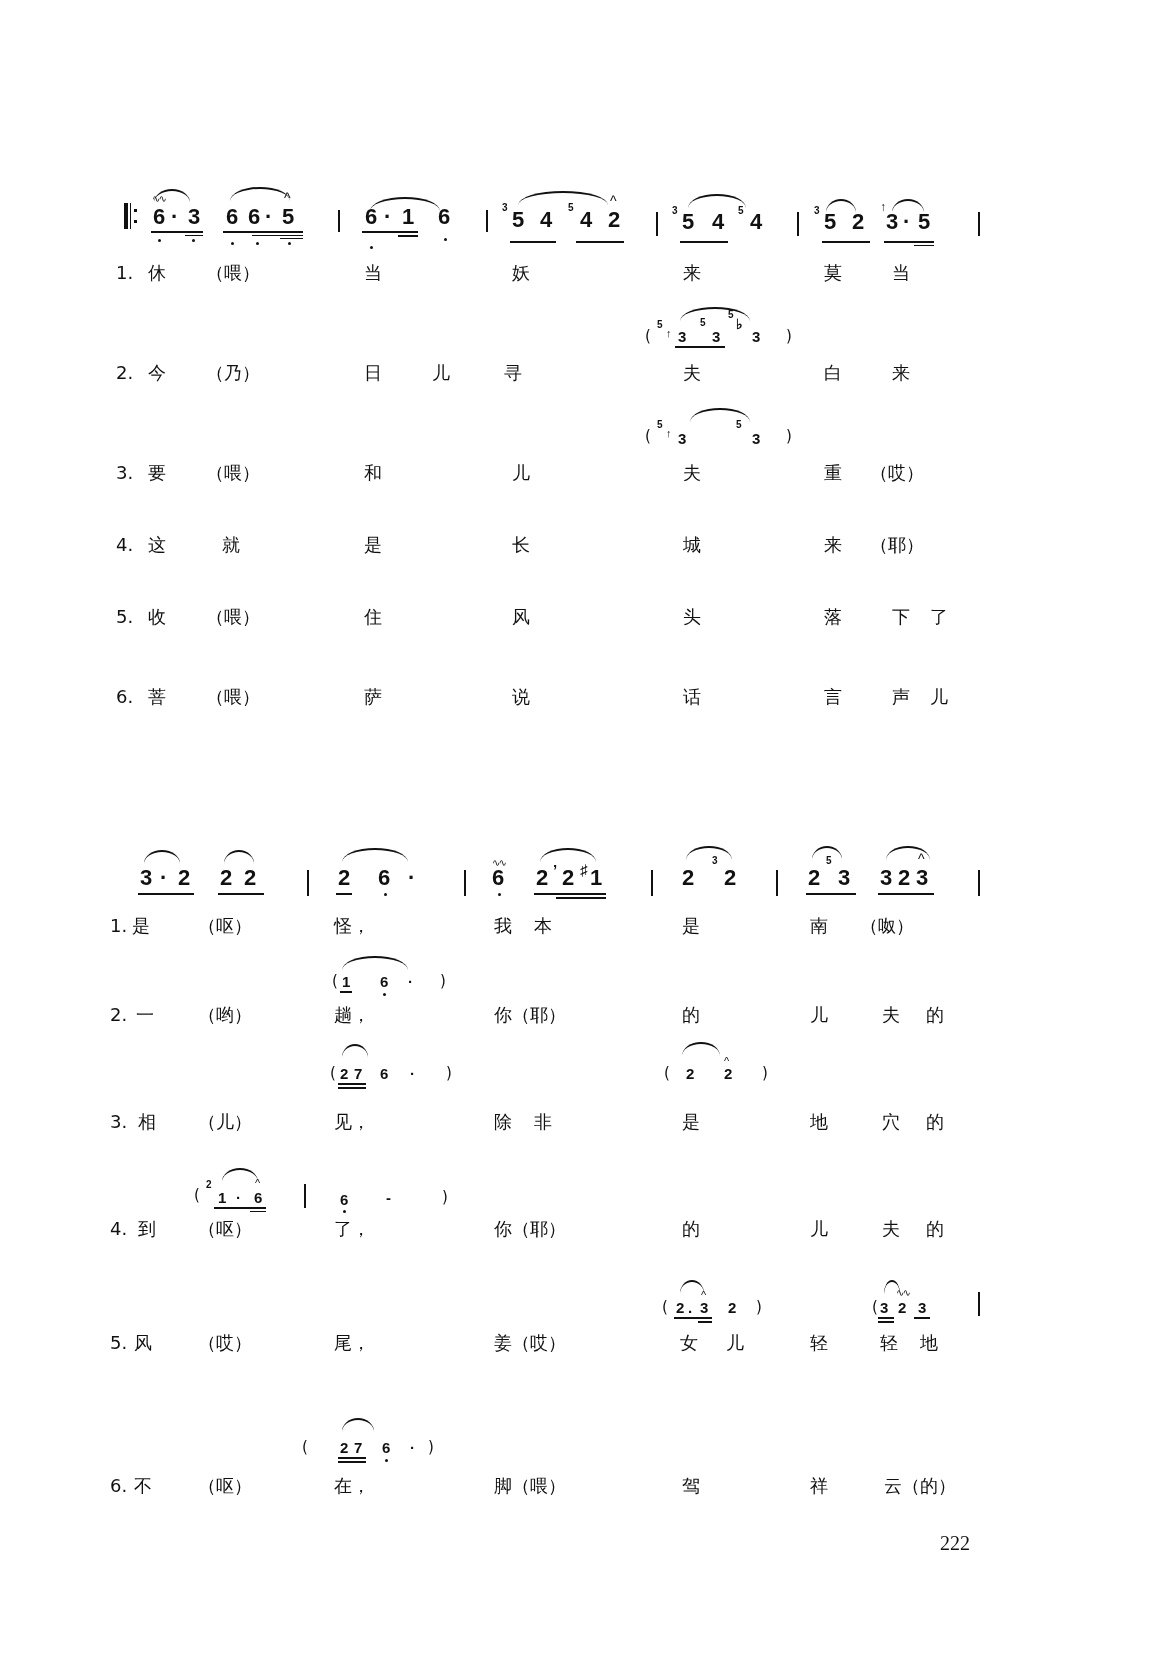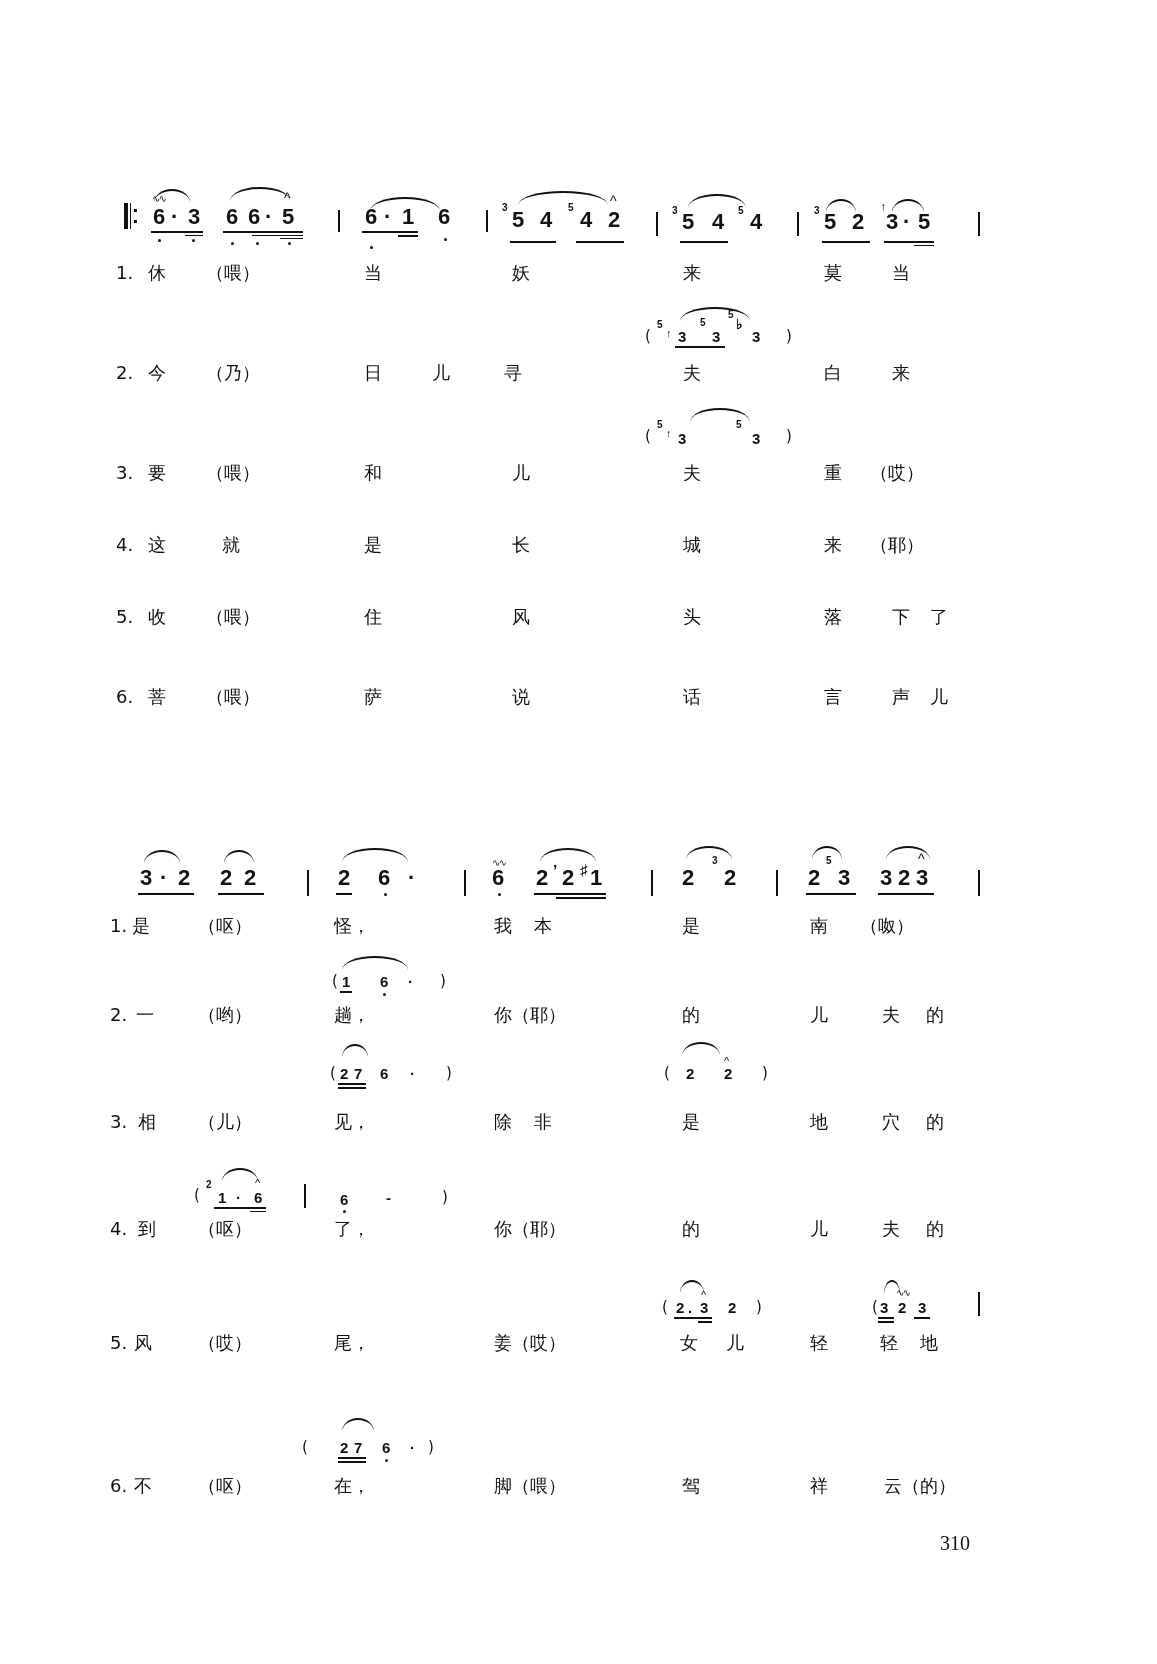--- a/index.html
+++ b/index.html
@@ -404,13 +404,13 @@
     <span class="abs lyric" style="left:134px;top:1476px;">不</span>
     <span class="abs lyric" style="left:198px;top:1476px;">（呕）</span>
     <span class="abs lyric" style="left:334px;top:1476px;">在，</span>
     <span class="abs lyric" style="left:494px;top:1476px;">脚（喂）</span>
     <span class="abs lyric" style="left:682px;top:1476px;">驾</span>
     <span class="abs lyric" style="left:810px;top:1476px;">祥</span>
     <span class="abs lyric" style="left:884px;top:1476px;">云（的）</span>
   </div>
 </div>
 
-<span class="abs pageno" style="left:940px;top:1532px;">310</span>
+<span class="abs pageno" style="left:940px;top:1532px;">222</span>
 
 </body></html>

